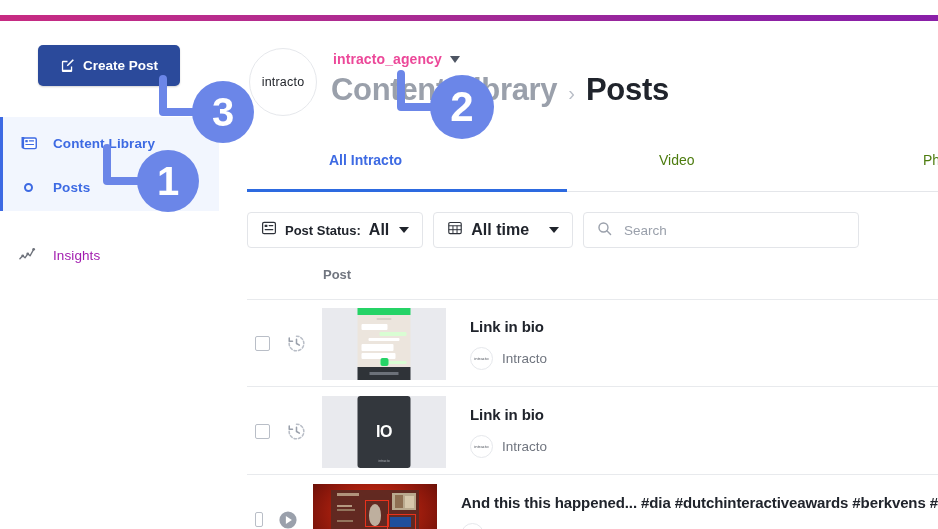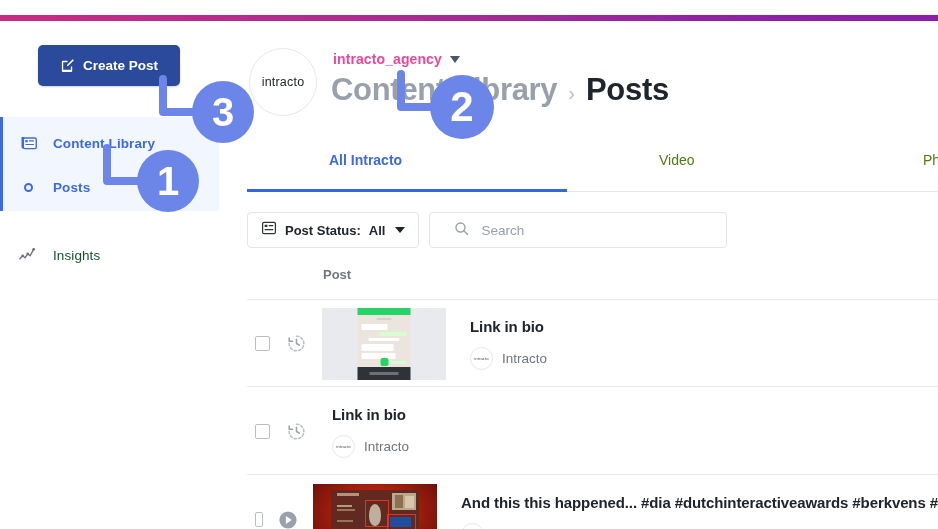--- a/index.html
+++ b/index.html
@@ -29,21 +29,21 @@
   }
   .create-post svg{display:block;}
 
   .nav-active-block{position:absolute;left:0;top:96px;width:219px;height:94px;background:#f2f6fe;}
   .nav-active-bar{position:absolute;left:0;top:96px;width:3px;height:94px;background:#3d6ae3;}
 
   .nav-item{position:absolute;left:0;width:219px;height:40px;display:flex;align-items:center;cursor:pointer;}
   .nav-icon{width:26px;display:flex;align-items:center;justify-content:center;margin-left:15px;}
   .nav-label{margin-left:12px;font-size:13.5px;letter-spacing:.1px;}
   .nav-label.act{color:#3d6ae3;font-weight:bold;}
-  .nav-label.idle{color:#14532d;font-weight:normal;font-size:13.5px;}
+  .nav-label.idle{color:#a21caf;font-weight:normal;font-size:13.5px;}
   .nav-sub{position:absolute;left:0;width:219px;height:36px;display:flex;align-items:center;cursor:pointer;}
   .nav-sub .bullet{width:26px;margin-left:15px;display:flex;align-items:center;justify-content:center;}
   .ring{width:9px;height:9px;border-radius:50%;border:2.5px solid #3d6ae3;box-sizing:border-box;}
 
   
   .main{position:absolute;left:219px;top:6px;width:719px;height:523px;background:#ffffff;overflow:hidden;}
 
   .avatar-ring{position:absolute;left:30px;top:27px;width:66px;height:66px;border-radius:50%;
     border:1px solid #e6e8ec;background:#fff;display:flex;align-items:center;justify-content:center;}
   .avatar-ring span{font-size:12.5px;color:#22252b;letter-spacing:.2px;font-weight:500;}
@@ -63,24 +63,24 @@
   .tab{position:absolute;top:11px;font-size:14px;cursor:pointer;white-space:nowrap;}
   .tab.active{color:#3d6ae3;font-weight:bold;}
   .tab.idle{color:#4d7c0f;}
   .tab-underline{position:absolute;left:28px;top:48px;width:320px;height:3px;background:#2d6ae0;}
 
   
   .filters{position:absolute;left:28px;top:191px;display:flex;align-items:center;gap:10px;}
   .pill{height:34px;border:1px solid #e3e5e9;border-radius:4px;background:#fff;
     display:flex;align-items:center;gap:8px;padding:0 13px;cursor:pointer;}
   .pill .lbl{font-size:13px;color:#20242c;font-weight:bold;}
-  .pill .val{font-size:13px;color:#20242c;font-weight:bold;}
+  .pill .val{font-size:16px;color:#20242c;font-weight:bold;}
   .pill .dcaret{width:0;height:0;border-left:5px solid transparent;border-right:5px solid transparent;border-top:6px solid #20242c;margin-left:2px;}
   .searchbox{height:34px;width:248px;border:1px solid #e3e5e9;border-radius:4px;background:#fff;
-    display:flex;align-items:center;gap:10px;padding:0 24px;}
+    display:flex;align-items:center;gap:10px;padding:0 13px;}
   .searchbox input{border:none;outline:none;font-size:13.5px;color:#20242c;width:195px;
     background:transparent;font-family:"Liberation Sans", sans-serif;}
   .searchbox input::placeholder{color:#9aa0ab;}
 
   
   .thead{position:absolute;left:28px;top:246px;width:691px;}
   .thead .post-col{position:absolute;left:76px;top:0;font-size:13px;font-weight:bold;color:#70757f;}
   .hrule{position:absolute;left:28px;top:278px;width:691px;height:1px;background:#e8eaed;}
 
   .row{position:absolute;left:28px;width:691px;height:87px;display:flex;align-items:center;}
@@ -208,20 +208,30 @@
             <rect x="4.1" y="5.3" width="3.1" height="2.6" rx=".4" fill="#2e323a"></rect>
             <rect x="8.6" y="5.7" width="5.3" height="1.2" rx=".6" fill="#2e323a"></rect>
             <rect x="4.1" y="10.2" width="9.8" height="1.2" rx=".6" fill="#2e323a"></rect>
           </svg>
         </span>
         <span class="lbl">Post Status:</span>
         <span class="val">All</span>
         <span class="dcaret"></span>
       </div>
 
+      <div class="pill">
+        <span>
+          <svg width="16" height="16" viewBox="0 0 18 18">
+            <rect x="2" y="2.8" width="14" height="12.6" rx="1.5" fill="none" stroke="#2e323a" stroke-width="1.3"></rect>
+            <path d="M2 6.5h14M6.7 6.5v8.9M11.3 6.5v8.9M2 10.9h14" stroke="#2e323a" stroke-width="1.1" fill="none"></path>
+          </svg>
+        </span>
+        <span class="val">All time</span>
+        <span class="dcaret" style="margin-left:12px"></span>
+      </div>
 
       <div class="searchbox">
         <span>
           <svg width="15" height="15" viewBox="0 0 16 16">
             <circle cx="6.9" cy="6.9" r="4.8" fill="none" stroke="#9aa0ab" stroke-width="1.5"></circle>
             <path d="M10.5 10.5l4 4" stroke="#9aa0ab" stroke-width="1.5" stroke-linecap="round"></path>
           </svg>
         </span>
         <input type="text" value="" placeholder="Search" style="">
       </div>
@@ -271,20 +281,26 @@
     </div>
 
     <div class="row" style="top:367px">
       <div class="cbox"></div>
       <div class="statusicon">
         <svg width="21" height="21" viewBox="0 0 22 22">
           <path d="M11 3.3a7.7 7.7 0 1 1-7.3 5.2" fill="none" stroke="#b9bec7" stroke-width="1.6" stroke-linecap="round" stroke-dasharray="2.6 2.2"></path>
           <path d="M11 6.6V11l3 1.8" fill="none" stroke="#9aa0ab" stroke-width="1.6" stroke-linecap="round" stroke-linejoin="round"></path>
           <path d="M3.4 5.2v3.4h3.4" fill="none" stroke="#9aa0ab" stroke-width="1.6" stroke-linecap="round" stroke-linejoin="round"></path>
         </svg>
+      </div>
+      <div class="thumb">
+        <div class="io-card">
+          <span class="io">IO</span>
+          <span class="ft">intracto</span>
+        </div>
       </div>
       <div class="postmeta">
         <div class="ptitle">Link in bio</div>
         <div class="pauthor">
           <span class="mini-av">
             <span>intracto</span>
           </span>
           <span class="nm">Intracto</span>
         </div>
       </div>

